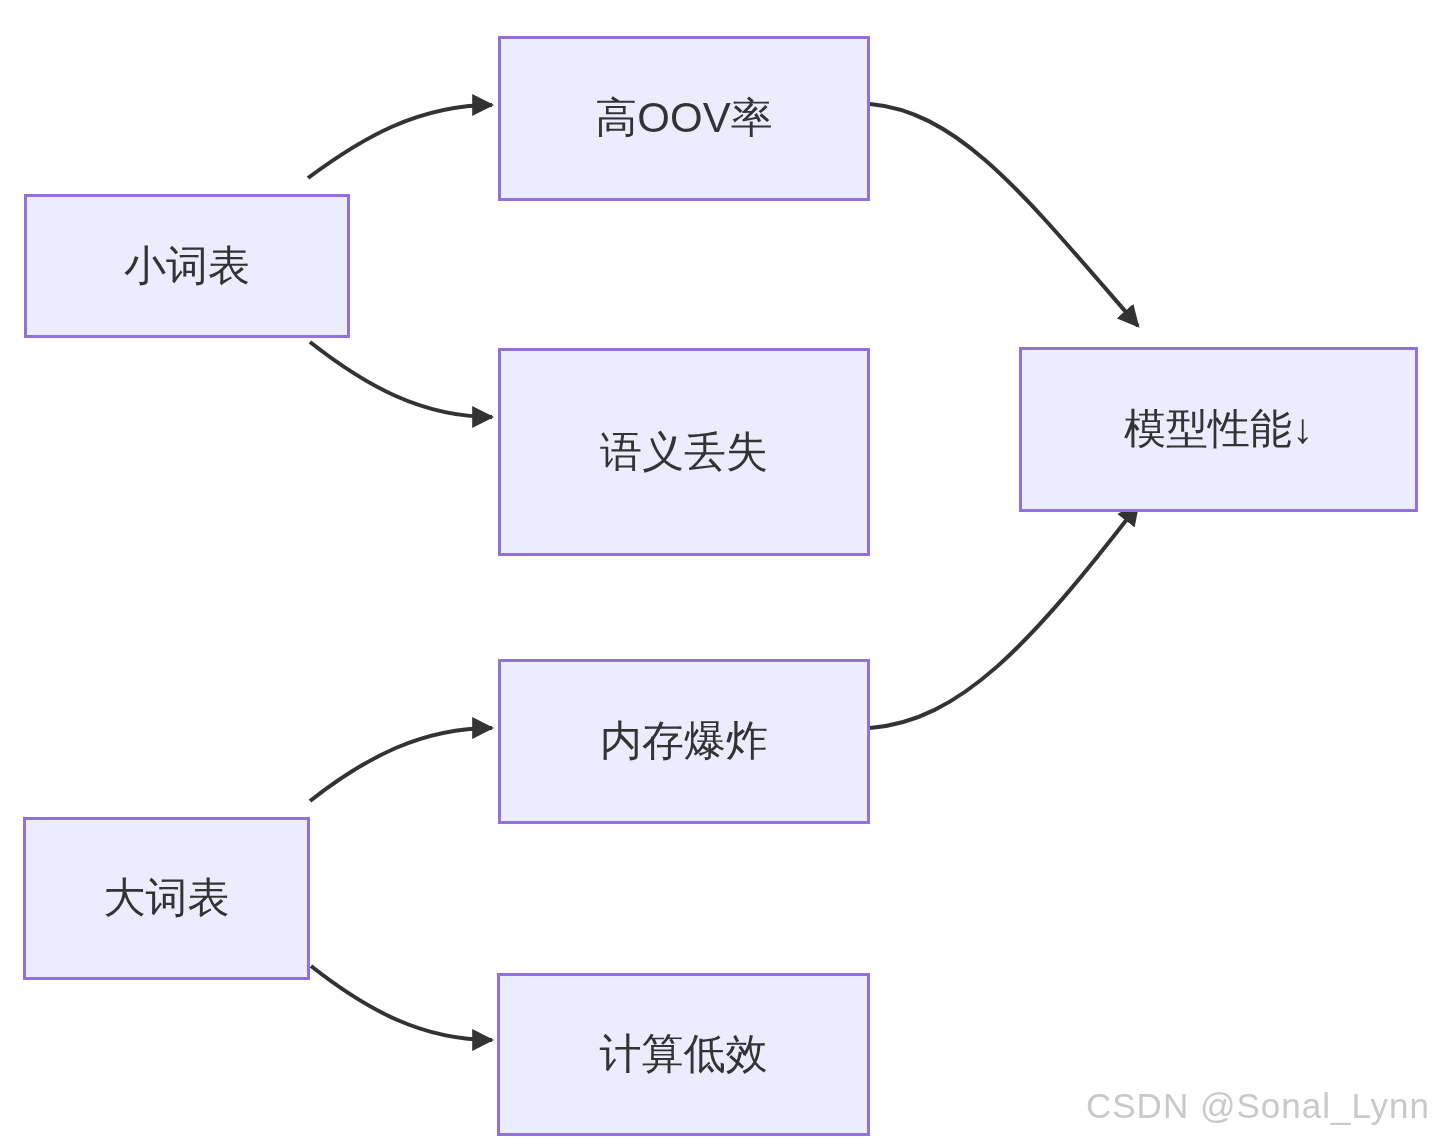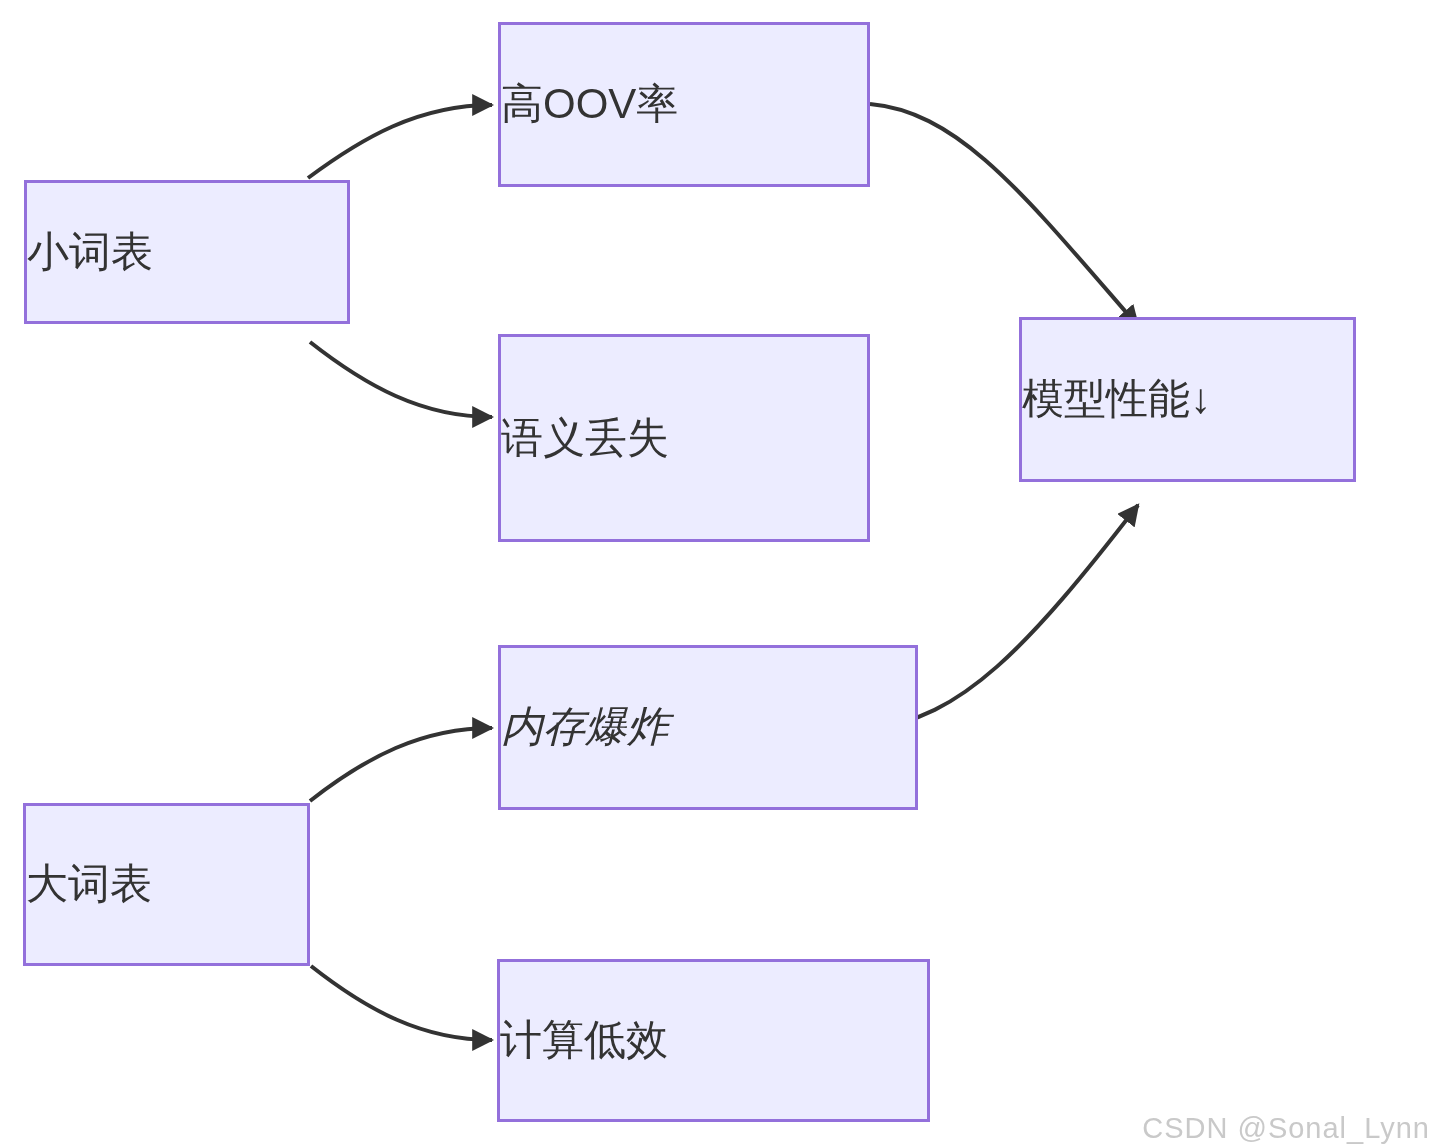--- a/index.html
+++ b/index.html
@@ -22,39 +22,40 @@
     width: 1440px;
     height: 1146px;
   }
   .node {
     position: absolute;
     box-sizing: border-box;
     background: var(--node-fill, #ECECFF);
     border: 3px solid var(--node-border, #9370DB);
     display: flex;
     align-items: center;
-    justify-content: flex-start;
+    justify-content: center;
+    margin-top: 14px;
   }
   .node .node-label {
     color: var(--node-text, #333333);
     font-size: 42px;
     line-height: 1.2;
     white-space: nowrap;
     text-align: center;
   }
   .edge {
     fill: none;
     stroke: var(--edge-stroke, #333333);
     stroke-width: 4px;
   }
   #watermark {
     position: absolute;
     right: 10px;
-    bottom: 1px;
-    font-size: 29px;
+    bottom: 20px;
+    font-size: 35px;
     letter-spacing: 1px;
     color: var(--watermark-color, #c9c9c9);
     text-shadow: 1px 1px 0 #ffffff;
     user-select: none;
   }
 </style>
 </head>
 <body style="background: rgb(255, 255, 255);">
 
 <div id="canvas" style="--node-fill: #ECECFF; --node-border: #9370DB; --node-text: #333333; --edge-stroke: #333333; --watermark-color: #c9c9c9;">
@@ -76,27 +77,27 @@
   <div id="nodes">
       <div class="node" style="left: 24px; top: 180px; width: 326px; height: 144px;">
         <span class="node-label">小词表</span>
       </div>
       <div class="node" style="left: 498px; top: 22px; width: 372px; height: 165px;">
         <span class="node-label">高OOV率</span>
       </div>
       <div class="node" style="left: 498px; top: 334px; width: 372px; height: 208px;">
         <span class="node-label">语义丢失</span>
       </div>
-      <div class="node" style="left: 1019px; top: 317px; width: 337px; height: 165px;">
+      <div class="node" style="left: 1019px; top: 333px; width: 399px; height: 165px;">
         <span class="node-label">模型性能↓</span>
       </div>
-      <div class="node" style="left: 498px; top: 645px; width: 420px; height: 165px; font-style: italic;">
+      <div class="node" style="left: 498px; top: 645px; width: 372px; height: 165px;">
         <span class="node-label">内存爆炸</span>
       </div>
       <div class="node" style="left: 23px; top: 803px; width: 287px; height: 163px;">
         <span class="node-label">大词表</span>
       </div>
-      <div class="node" style="left: 497px; top: 959px; width: 433px; height: 163px;">
+      <div class="node" style="left: 497px; top: 959px; width: 373px; height: 163px;">
         <span class="node-label">计算低效</span>
       </div>
     </div>
   <div id="watermark">CSDN @Sonal_Lynn</div>
 </div>
 
 </body></html>

